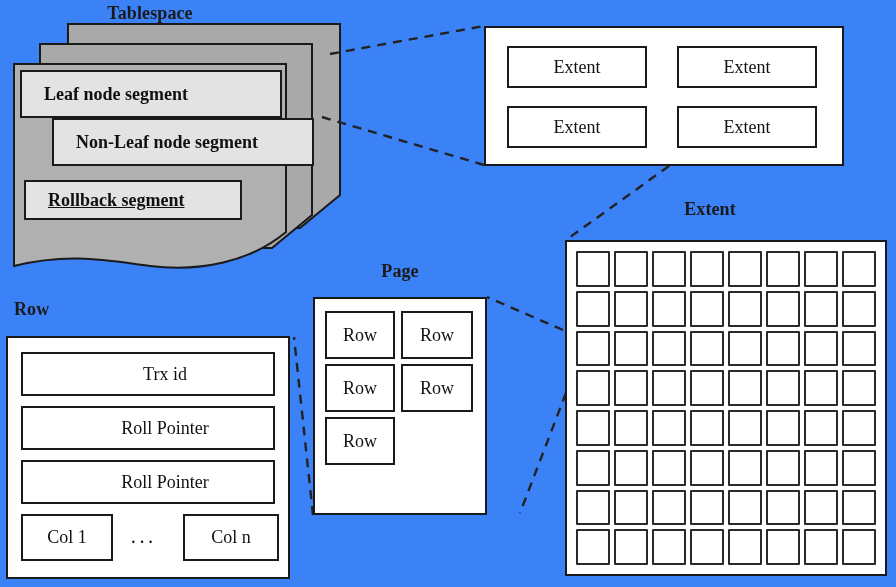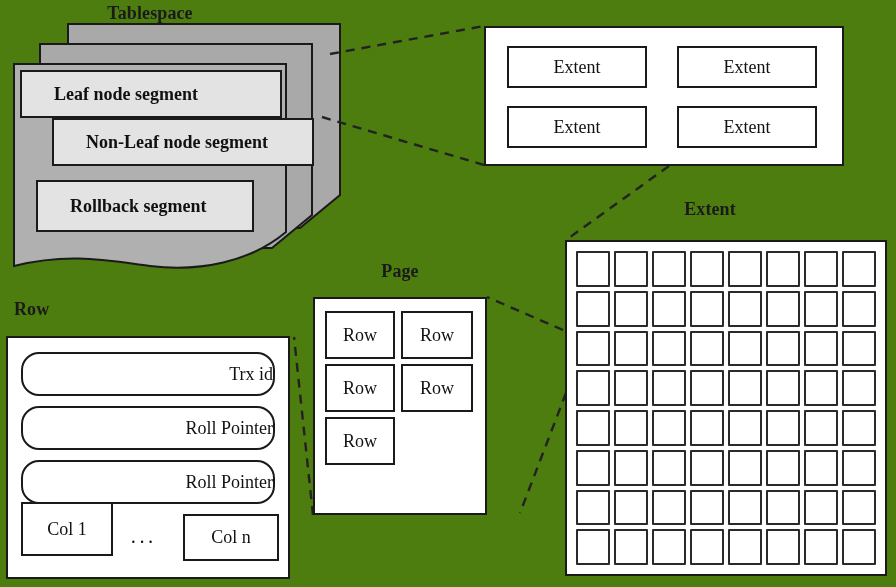--- a/index.html
+++ b/index.html
@@ -9,21 +9,21 @@
     background: #ffffff;
   }
   body {
     font-family: "Liberation Serif", "DejaVu Serif", serif;
     color: #000000;
   }
   #canvas {
     position: relative;
     width: 896px;
     height: 587px;
-    background: #4d7c0f;
+    background: #3b82f6;
     overflow: hidden;
   }
 
   
   .caption {
     position: absolute;
     font-weight: bold;
     font-size: 18px;
     line-height: 1;
     color: #1a1a1a;
@@ -58,21 +58,21 @@
   }
 
   
   .seg-plate {
     position: absolute;
     background: #e3e3e3;
     border: 2px solid #1a1a1a;
     box-sizing: border-box;
     display: flex;
     align-items: center;
-    padding-left: 32px;
+    padding-left: 22px;
     font-weight: bold;
     font-size: 18px;
     color: #111111;
     white-space: nowrap;
   }
 
   
   .frame {
     position: absolute;
     box-sizing: border-box;
@@ -85,23 +85,22 @@
     border: 2px solid #1a1a1a;
     background: #ffffff;
     display: flex;
     align-items: center;
     justify-content: center;
     font-size: 18px;
     color: #111111;
     white-space: nowrap;
   }
   .inner-box.left-text {
-    justify-content: flex-end;
+    justify-content: center;
     padding-left: 34px;
-    border-radius: 18px;
   }
 
   
   #extent-grid {
     position: absolute;
     display: grid;
     gap: 4px;
   }
   .page-cell {
     box-sizing: border-box;
@@ -145,21 +144,21 @@
   <div class="caption" style="left:60px; top:4px; width:180px;">Tablespace</div>
 
   <div class="seg-plate" style="left:20px; top:70px; width:262px; height:48px;">
     <span>Leaf node segment</span>
   </div>
 
   <div class="seg-plate" style="left:20px; top:118px; width:262px; height:48px;margin-left:32px;">
     <span>Non-Leaf node segment</span>
   </div>
 
-  <div class="seg-plate" style="left:36px; top:180px; width:218px; height:52px;">
+  <div class="seg-plate" style="left:24px; top:180px; width:218px; height:40px;text-decoration:underline;">
     <span>Rollback segment</span>
   </div>
 
 
   <div class="frame" style="left:484px; top:26px; width:360px; height:140px;">
 
     <div class="inner-box" style="left:21px; top:18px; width:140px; height:42px;">
       <span>Extent</span>
     </div>
 
@@ -281,21 +280,21 @@
     </div>
 
     <div class="inner-box left-text" style="left:13px; top:68px; width:254px; height:44px;">
       <span>Roll Pointer</span>
     </div>
 
     <div class="inner-box left-text" style="left:13px; top:122px; width:254px; height:44px;">
       <span>Roll Pointer</span>
     </div>
 
-    <div class="inner-box" style="left:13px; top:164px; width:92px; height:54px;">
+    <div class="inner-box" style="left:13px; top:176px; width:92px; height:47px;">
       <span>Col 1</span>
     </div>
 
     <div class="ellipsis-mark" style="left:122px; top:194px;">···</div>
 
     <div class="inner-box" style="left:175px; top:176px; width:96px; height:47px;">
       <span>Col n</span>
     </div>
   </div>
 

